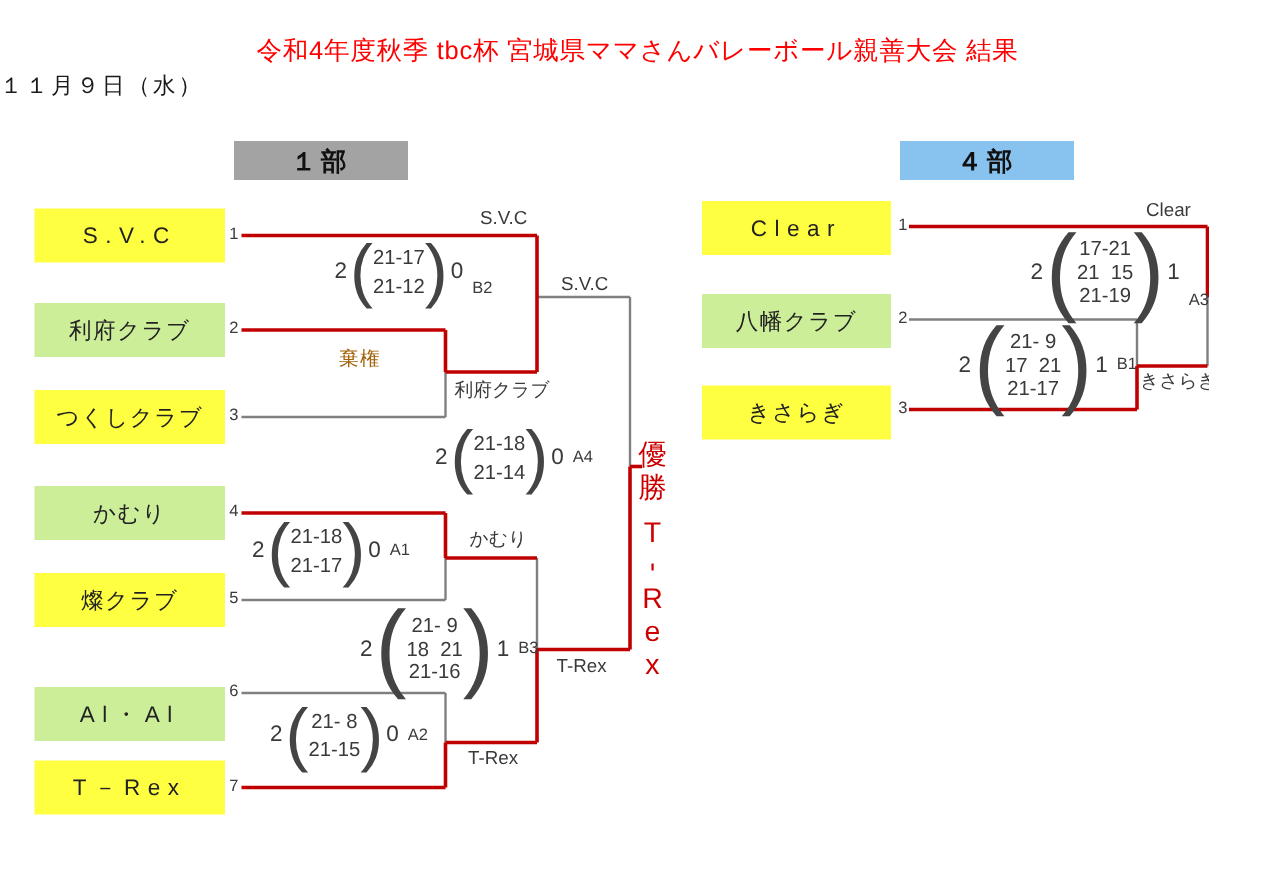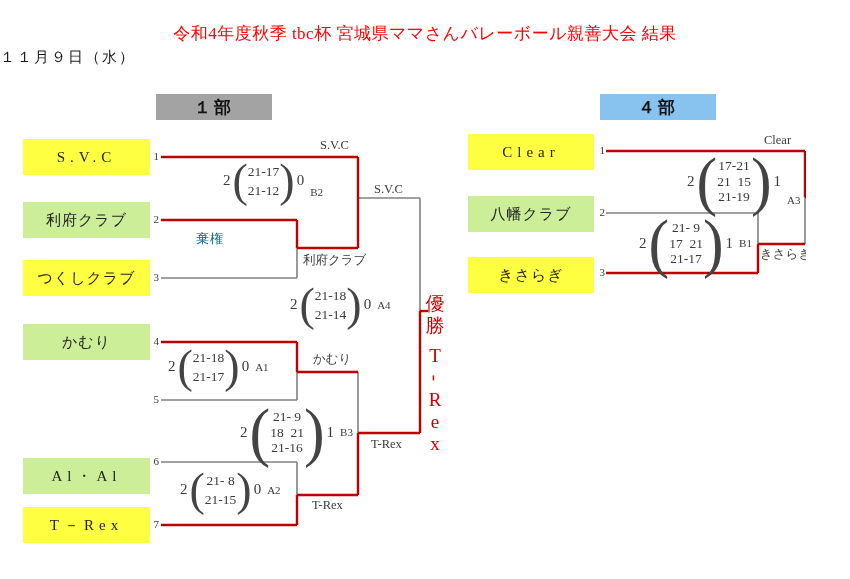--- a/index.html
+++ b/index.html
@@ -1,18 +1,18 @@
 <!DOCTYPE html>
 <html><head>
 <meta charset="utf-8">
 <style>
   html,body{margin:0;padding:0;background:#fff;}
   #stage{
     position:relative;width:806px;height:579px;background:#ffffff;
-    font-family:Liberation Serif, serif;color:#333;overflow:hidden;
+    font-family:Liberation Sans, sans-serif;color:#333;overflow:hidden;
   }
   .abs{position:absolute;}
   
   .title{left:0;top:22px;width:850px;text-align:center;font-size:17px;color:#ff0000;letter-spacing:0.5px;}
   .date{left:0;top:48px;width:850px;font-size:15px;color:#1a1a1a;letter-spacing:2px;}
   
   .div-header{width:116px;height:26px;display:flex;align-items:center;justify-content:center;
     font-size:17px;font-weight:bold;color:#111;letter-spacing:3px;}
   .hdr1{left:156px;top:94px;background:#a3a3a3;}
   .hdr4{left:600px;top:94px;background:#88C2EE;text-align:right;}
@@ -20,21 +20,21 @@
   .team-box{width:127px;height:36px;display:flex;align-items:center;justify-content:center;
     font-size:15px;color:#222;}
   .yellow{background:#FFFF42;}
   .green{background:#CCEE99;}
   .spaced{letter-spacing:5px;}
   .cjk{letter-spacing:1px;}
   
   .seed{font-size:11px;color:#3a3a3a;width:10px;text-align:right;}
   
   .adv{font-size:12.5px;color:#3a3a3a;white-space:nowrap;}
-  .kiken{font-size:13px;color:#0369a1;letter-spacing:1px;}
+  .kiken{font-size:13px;color:#a16207;letter-spacing:1px;margin-left:30px;}
   
   .score{display:flex;align-items:center;color:#3a3a3a;}
   .games{font-size:15px;padding:0 2px;}
   .paren{font-weight:200;color:#444;line-height:0.85;}
   .p2{font-size:46px;transform:scaleY(1.02);}
   .p3{font-size:62px;transform:scaleY(1.05);}
   .sets div{font-size:13.5px;line-height:19px;white-space:pre;text-align:center;}
   .sets3 div{line-height:15.5px;}
   .mlabel{font-size:11px;margin-left:4px;color:#3a3a3a;}
   .lab-low{align-self:flex-end;margin-bottom:2px;}
@@ -96,20 +96,21 @@
   <div class="abs title">令和4年度秋季 tbc杯 宮城県ママさんバレーボール親善大会 結果</div>
   <div class="abs date">１１月９日（水）</div>
 
   <div class="abs div-header hdr1">１部</div>
   <div class="abs div-header hdr4">４部</div>
 
   <div class="abs team-box yellow spaced" style="left:23px;top:139px;">S.V.C</div>
   <div class="abs team-box green cjk" style="left:23px;top:202px;">利府クラブ</div>
   <div class="abs team-box yellow cjk" style="left:23px;top:260px;">つくしクラブ</div>
   <div class="abs team-box green cjk" style="left:23px;top:324px;">かむり</div>
+  <div class="abs team-box yellow cjk" style="left:23px;top:382px;">燦クラブ</div>
   <div class="abs team-box green spaced" style="left:23px;top:444px;margin-top:14px;">Al・Al</div>
   <div class="abs team-box yellow spaced" style="left:23px;top:507px;">T－Rex</div>
 
   <div class="abs seed" style="left:149px;top:150px;">1</div>
   <div class="abs seed" style="left:149px;top:213px;">2</div>
   <div class="abs seed" style="left:149px;top:271px;">3</div>
   <div class="abs seed" style="left:149px;top:335px;">4</div>
   <div class="abs seed" style="left:149px;top:393px;">5</div>
   <div class="abs seed" style="left:149px;top:455px;">6</div>
   <div class="abs seed" style="left:149px;top:518px;">7</div>

